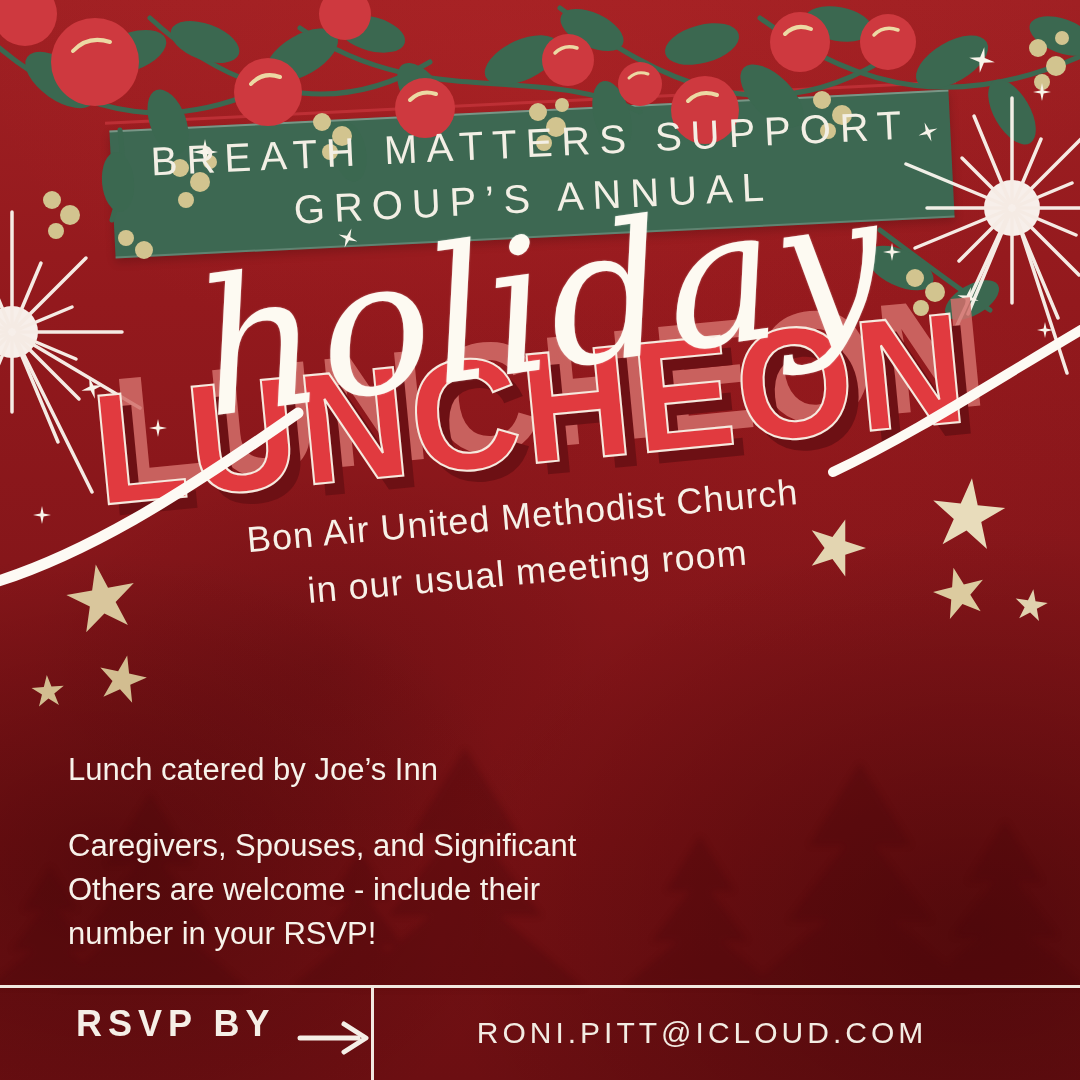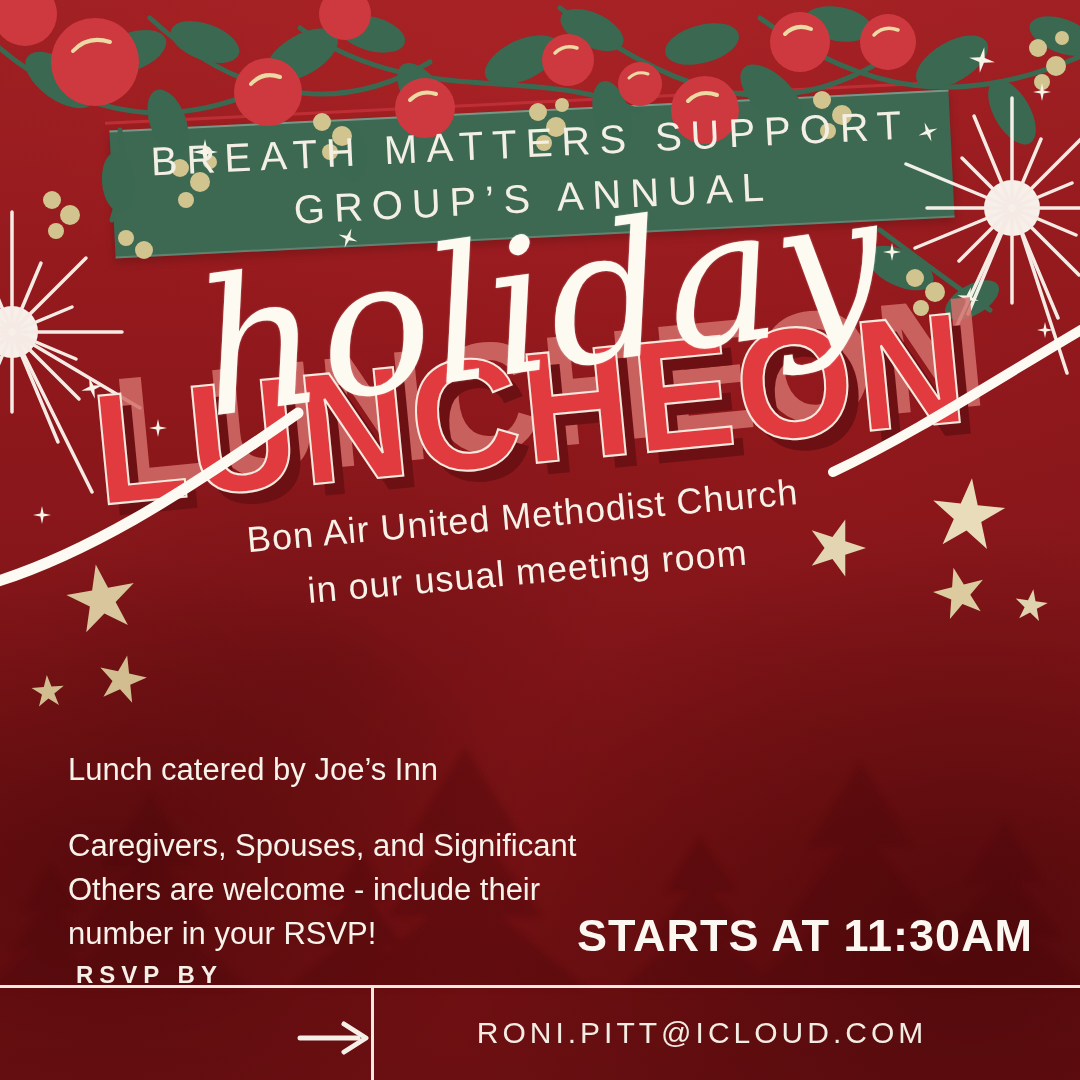--- a/index.html
+++ b/index.html
@@ -62,21 +62,21 @@
     display:flex;align-items:center;justify-content:center;z-index:4;
     color:#fbf6ef;font-size:35px;font-weight:bold;letter-spacing:2px;
   }
   .starts{
     left:575px;top:910px;width:460px;text-align:center;z-index:4;
     font-size:45px;font-weight:bold;letter-spacing:1px;color:#fcf8f1;
   }
   
   .footer-hline{left:0;top:985px;width:1080px;height:3px;background:#f1e8e0;z-index:4;}
   .footer-vline{left:371px;top:985px;width:3px;height:95px;background:#f1e8e0;z-index:4;}
-  .rsvp{left:76px;top:958px;font-size:24px;font-weight:bold;letter-spacing:6px;
+  .rsvp{left:76px;top:998px;font-size:36px;font-weight:bold;letter-spacing:6px;
         color:#f5efe7;line-height:1.42;z-index:4;}
   .arrow-wrap{left:296px;top:1018px;z-index:4;}
   .email{left:374px;top:1016px;width:656px;text-align:center;z-index:4;
          font-size:30px;letter-spacing:4px;color:#f3ece3;}
   .deco{left:0;top:0;z-index:3;pointer-events:none;}
   .swoosh-layer{left:0;top:0;z-index:6;pointer-events:none;}
   .trees{filter:blur(3px);}
 </style>
 </head>
 <body>
@@ -318,21 +318,20 @@
   </svg>
 
   <div class="abs location">
     <div>Bon Air United Methodist Church</div>
     <div>in our usual meeting room</div>
   </div>
 
   <div class="abs guests">Caregivers, Spouses, and Significant Others are welcome - include their number in your RSVP!</div>
   <div class="abs catering">Lunch catered by Joe’s Inn</div>
 
-  <div class="abs starts">STARTS AT 11:30AM</div>
 
   <div class="abs footer-hline"></div>
   <div class="abs footer-vline"></div>
   <div class="abs rsvp">
     <div>RSVP BY</div>
   </div>
   <div class="abs arrow-wrap">
     <svg width="78" height="40" viewBox="0 0 78 40">
       <line x1="4" y1="20" x2="62" y2="20" stroke="#f5efe7" stroke-width="5" stroke-linecap="round"></line>
       <path d="M48,6 L70,20 L48,34" stroke="#f5efe7" stroke-width="5" fill="none" stroke-linecap="round" stroke-linejoin="round"></path>

